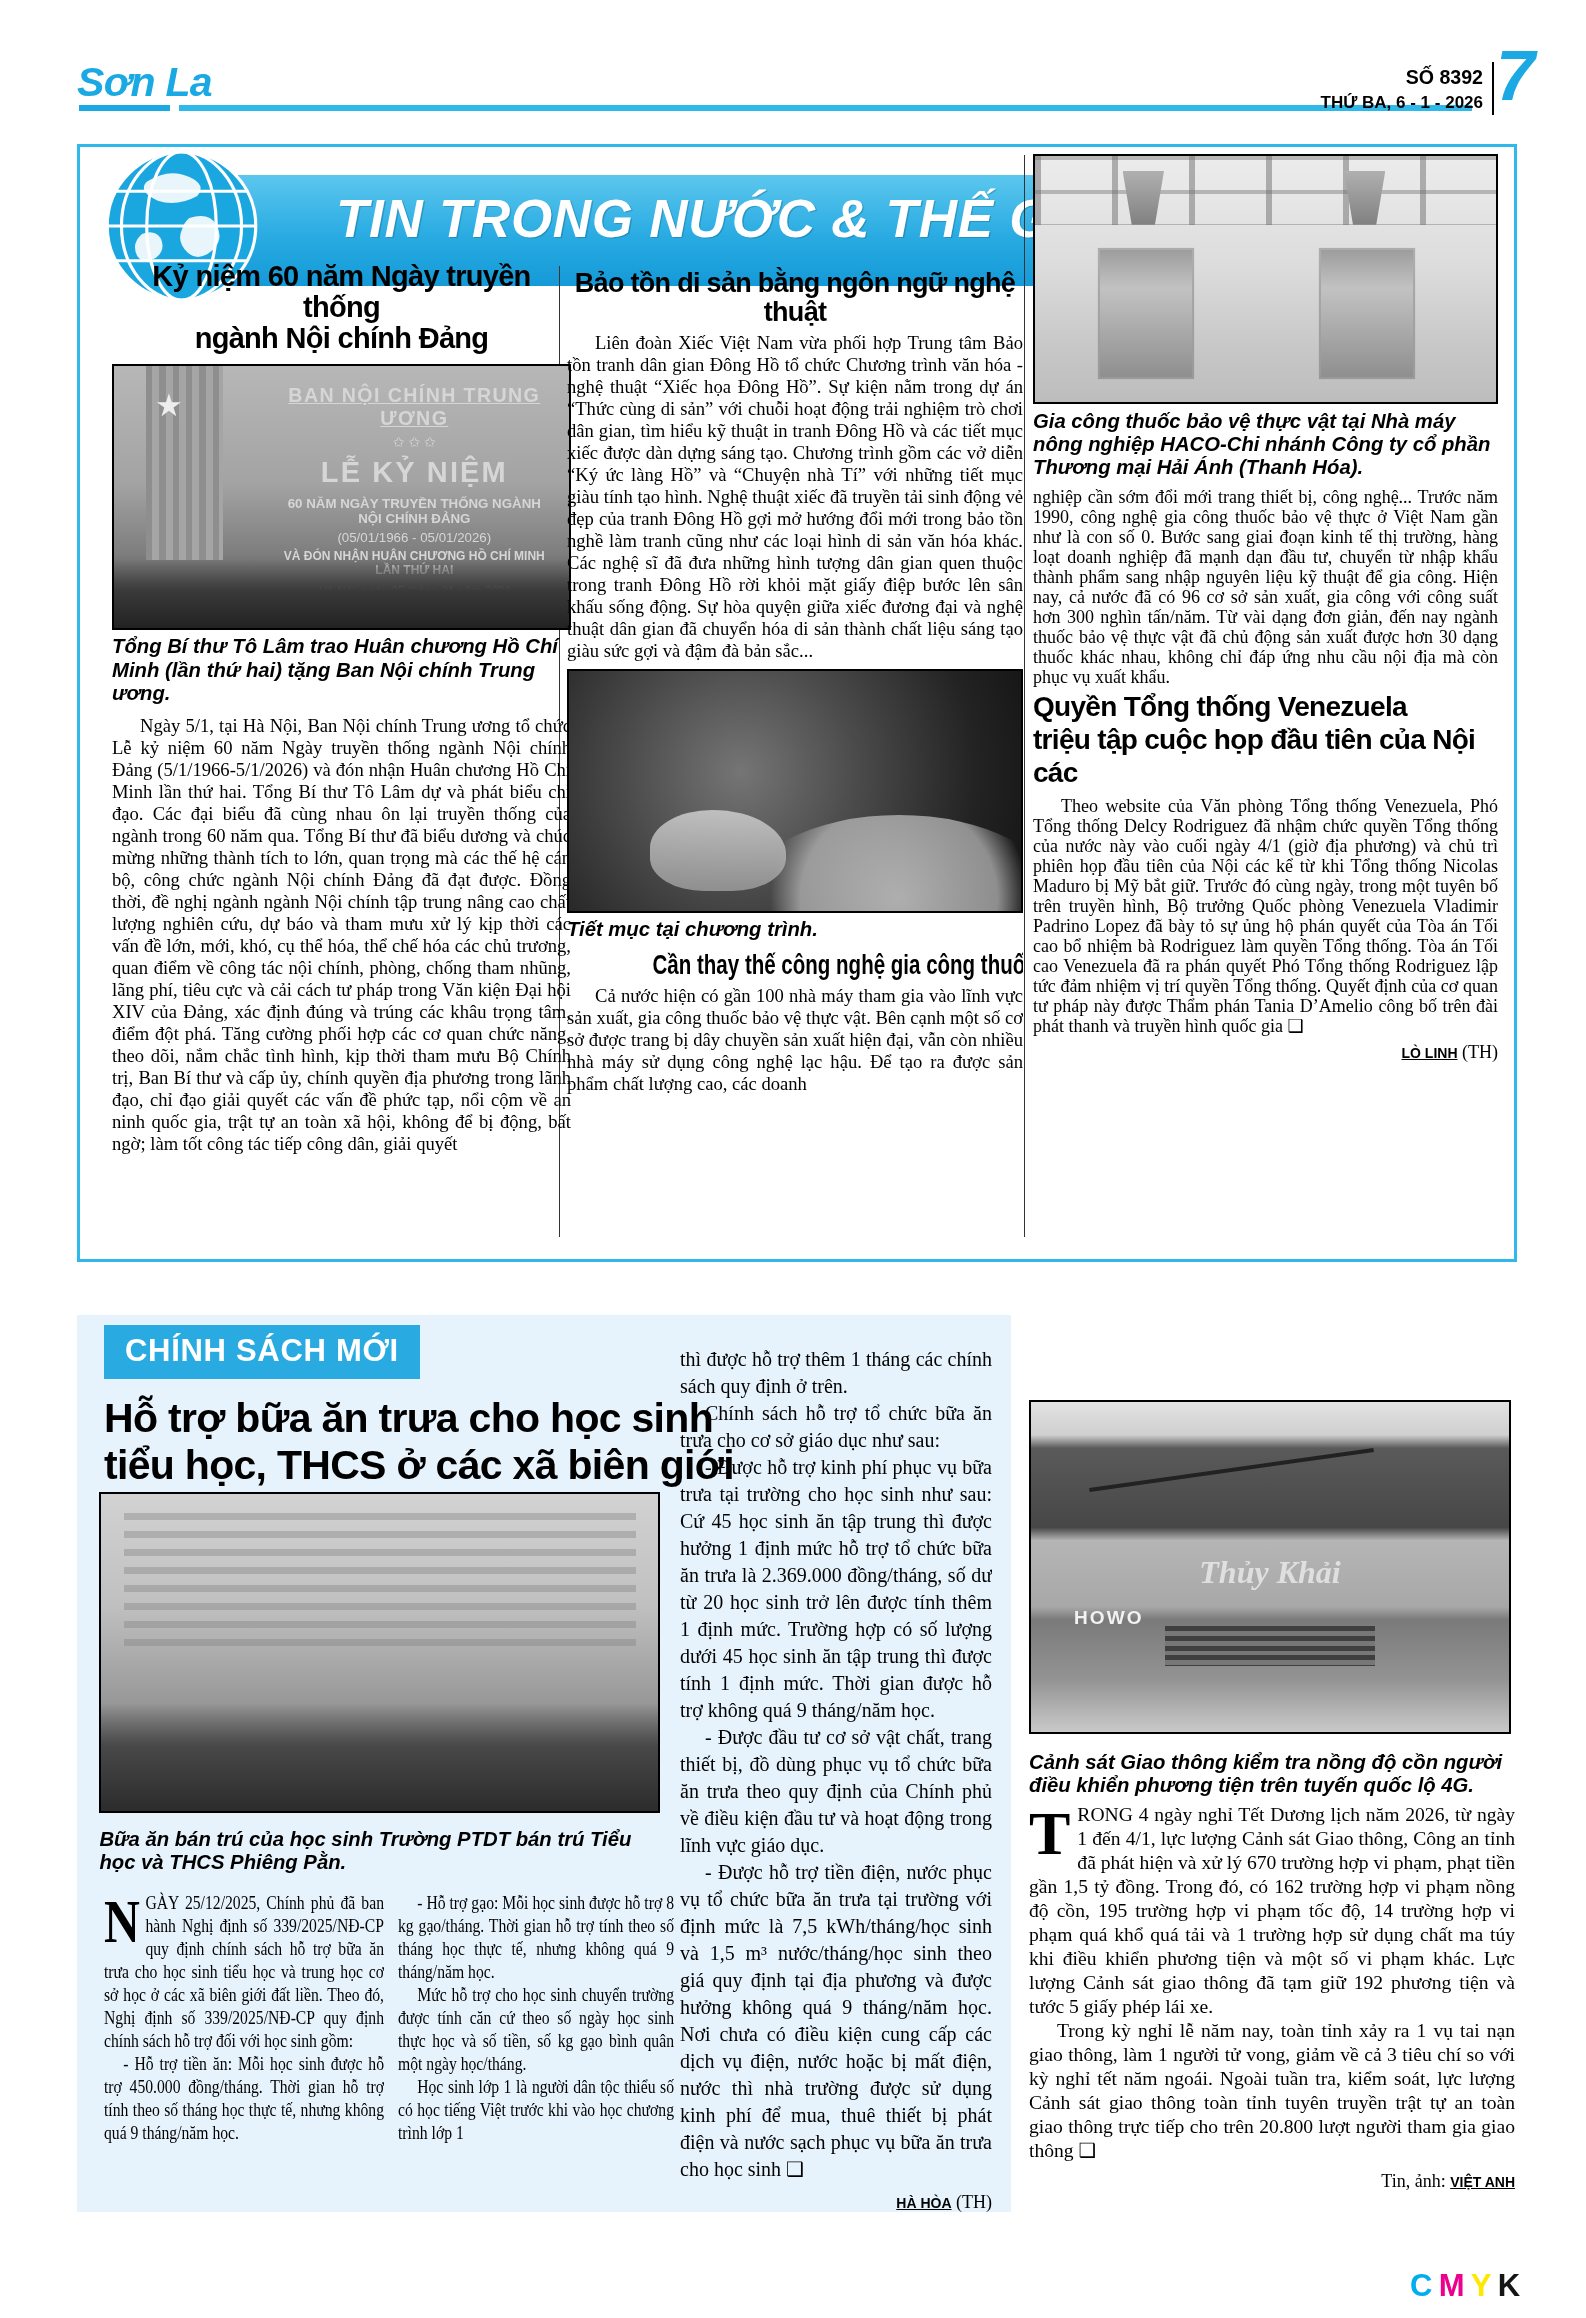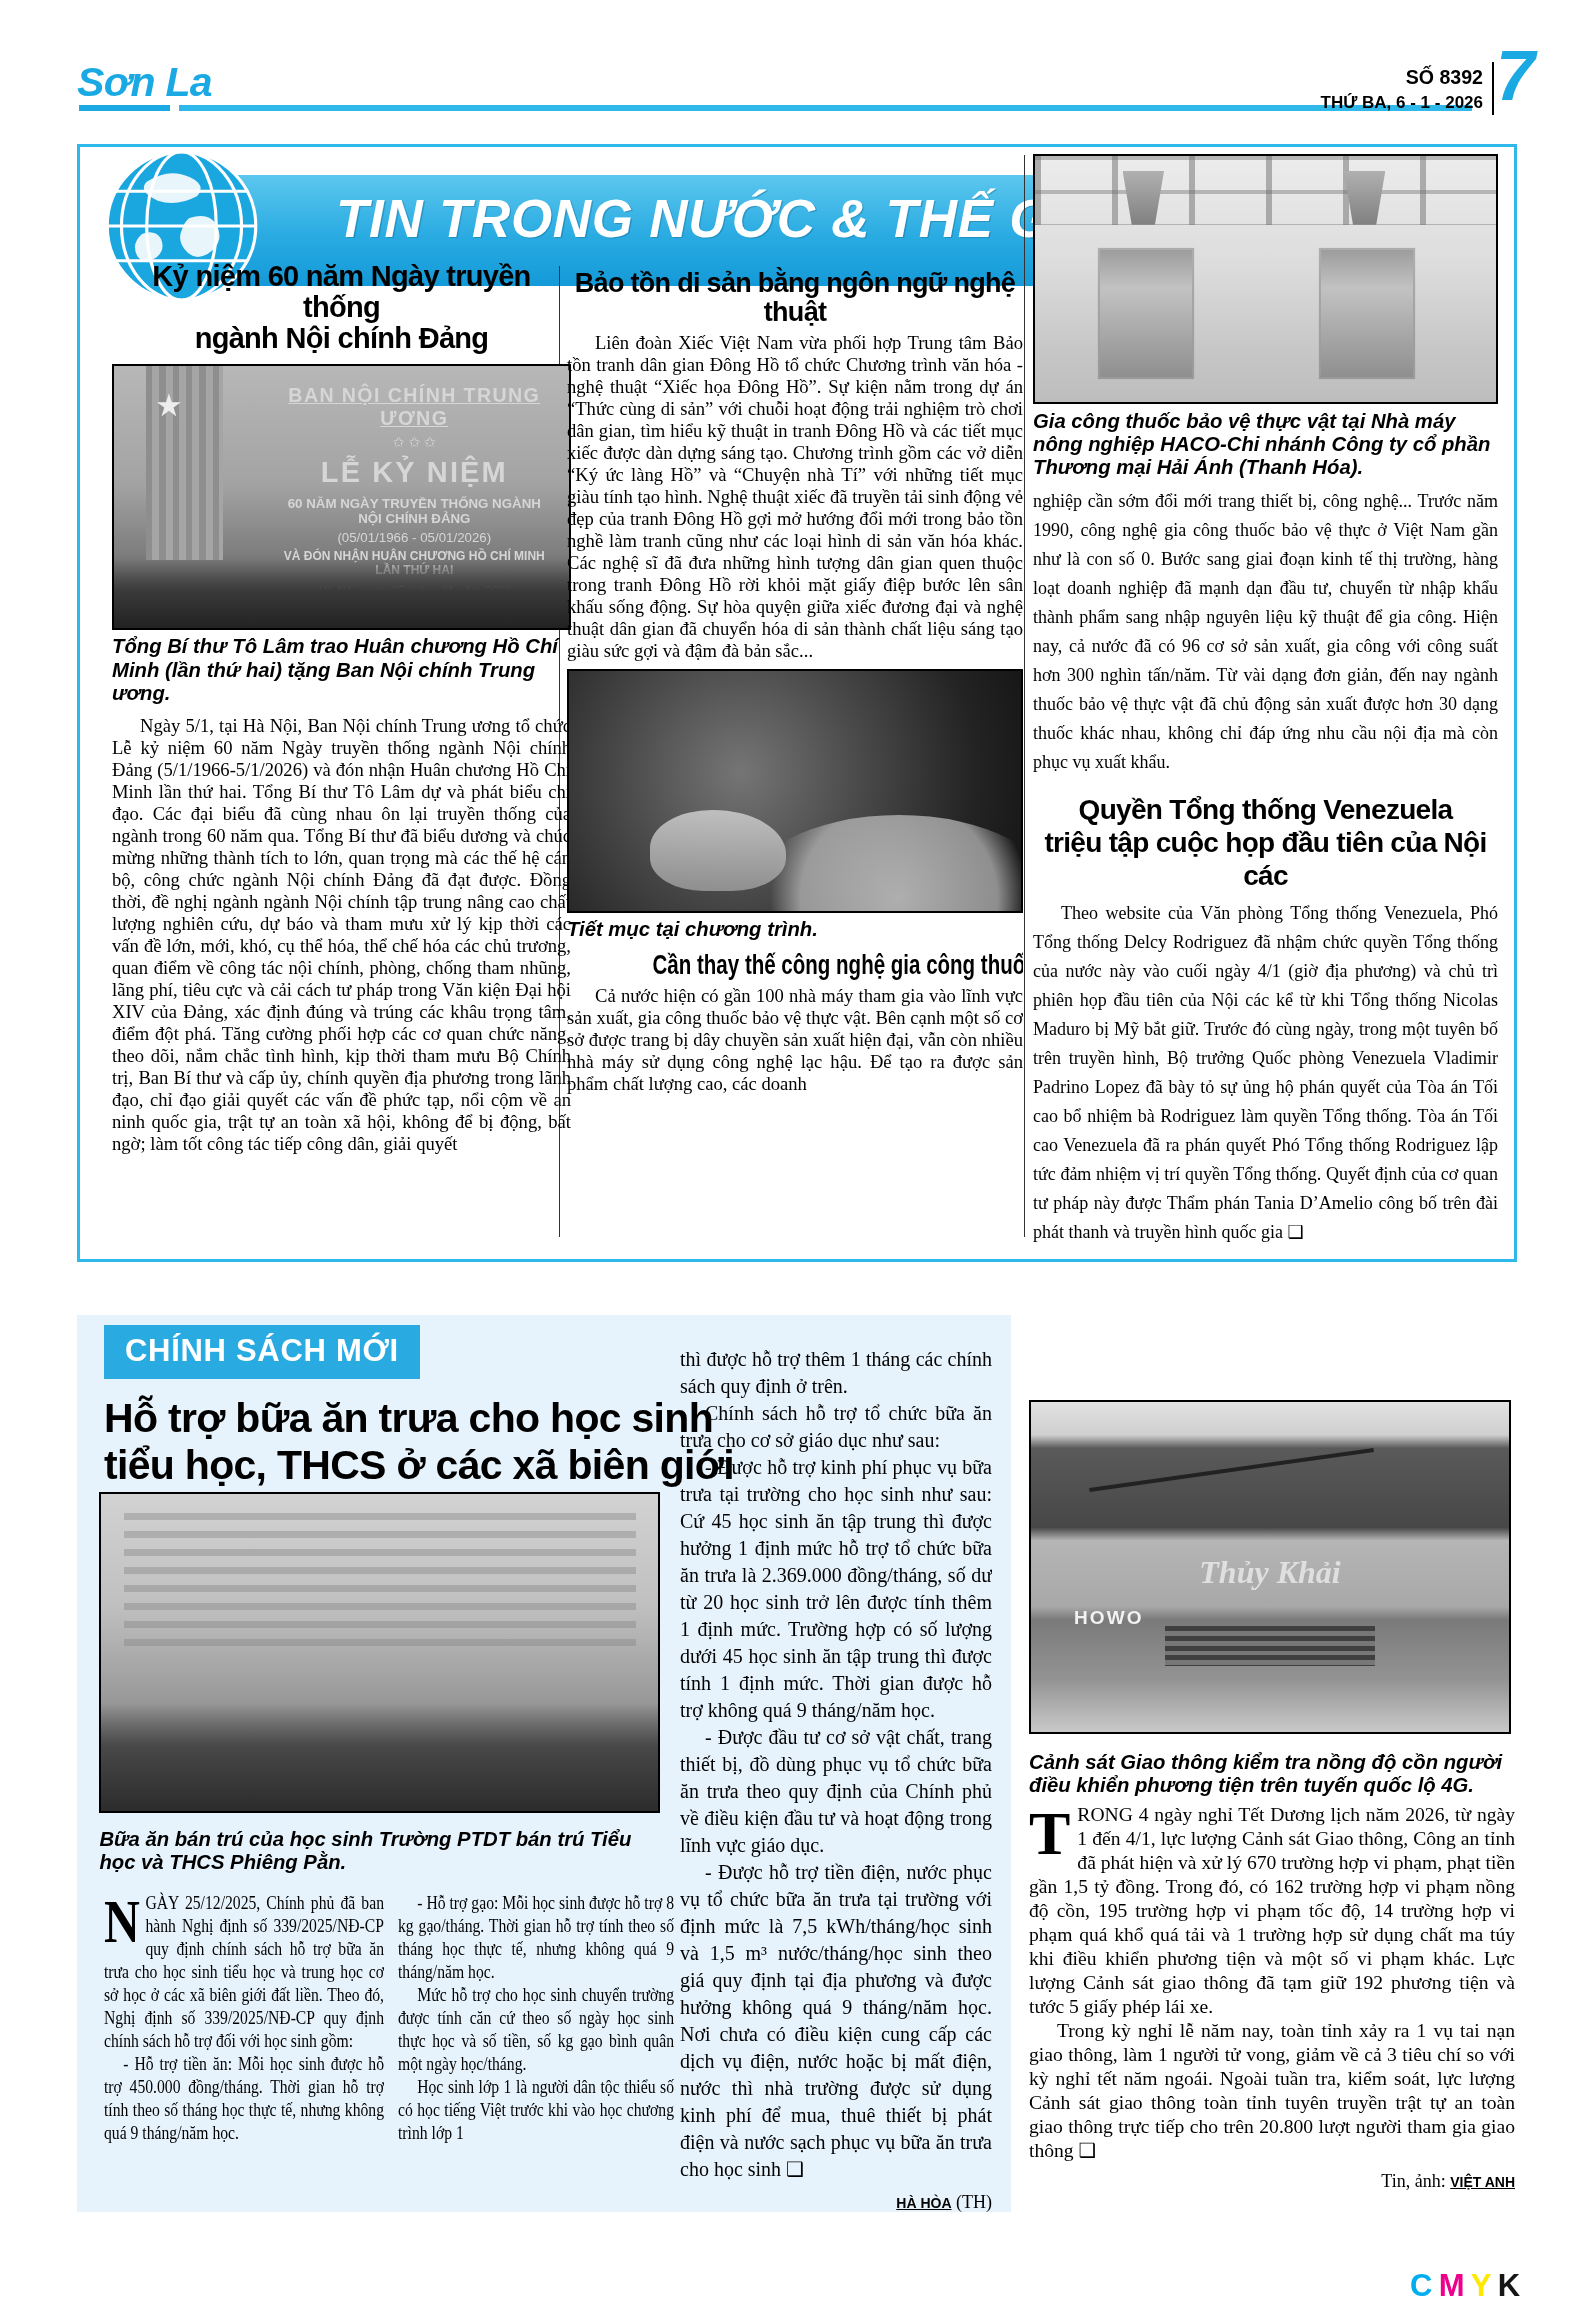--- a/index.html
+++ b/index.html
@@ -19,25 +19,25 @@
   .topbox{left:77px;top:144px;width:1434px;height:1112px;border:3.5px solid #2fb9ea;background:#fff;overflow:hidden;}
   .globe{left:19.6px;top:0px;width:163px;height:158px;}
   .banner-bar{left:140px;top:28px;width:945px;height:111px;background:linear-gradient(180deg,#5cc7ee 0%,#29abe2 55%,#149ad8 100%);transform:skewX(-5deg);}
   .banner-title{left:231px;top:41px;width:841px;text-align:center;font:italic 900 53px "Liberation Sans",sans-serif;color:#fff;letter-spacing:0.7px;text-shadow:1.4px 1.4px 0 rgba(0,60,90,.25);}
   .vrule{width:1.4px;background:#333;}
   .col{overflow:hidden;}
   .headline{font:800 29px/1.07 "Liberation Sans",sans-serif;text-align:center;letter-spacing:-0.7px;}
   .h2{font:800 27px/1.05 "Liberation Sans",sans-serif;text-align:center;letter-spacing:-0.7px;margin:8.4px 0 5.6px;}
   .h3wrap{width:100%;text-align:center;margin:8.4px 0 4.2px;}
   .h3{display:inline-block;white-space:nowrap;transform:scaleX(0.76);transform-origin:center;font:800 27px "Liberation Sans",sans-serif;}
-  .h4{font:800 28px/1.18 "Liberation Sans",sans-serif;text-align:center;letter-spacing:-0.7px;margin:16px 0 7px;}
+  .h4{font:800 28px/1.18 "Liberation Sans",sans-serif;letter-spacing:-0.7px;margin:3px 0 7px;}
   .body{font-size:18.6px;line-height:22px;text-align:justify;}
   .body p{margin:0;text-indent:28px;}
   .body p.noind{text-indent:0;}
-  .body3{font-size:18px;line-height:29px;text-align:justify;}
+  .body3{font-size:18px;line-height:20px;text-align:justify;}
   .body3 p{margin:0;text-indent:28px;}
   .body3 p.noind{text-indent:0;}
   .photo{border:2.1px solid #000;position:relative;overflow:hidden;box-sizing:border-box;}
   .caption{font:italic 700 20.3px/1.14 "Liberation Sans",sans-serif;margin-top:5.6px;}
   .byline{text-align:right;margin-top:5.6px;font-size:18px;}
   .byline b{font-family:"Liberation Sans",sans-serif;font-size:14px;text-decoration:underline;}
   .dropcap{float:left;font:700 62px/0.78 "Liberation Serif",serif;padding:5.6px 7px 0 0;}
   
   .ph-ceremony{background:linear-gradient(180deg,#b7b7b7 0%,#a3a3a3 45%,#7d7d7d 72%,#4c4c4c 88%,#383838 100%);}
   .ph-ceremony .colstripes{position:absolute;left:7%;top:0;width:17%;height:74%;

